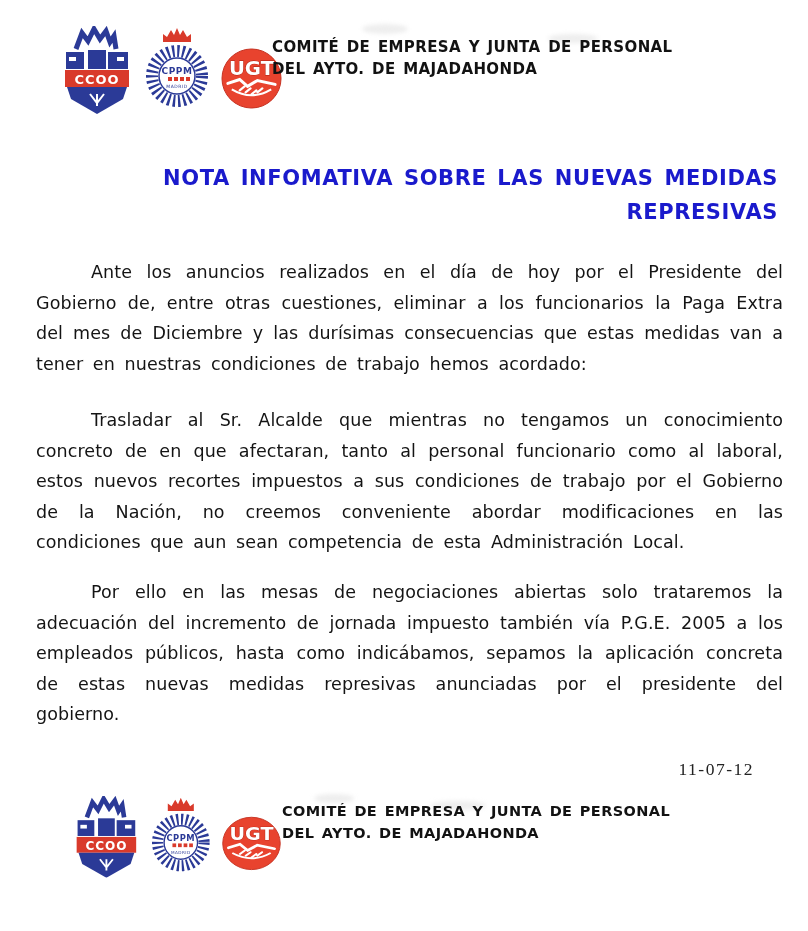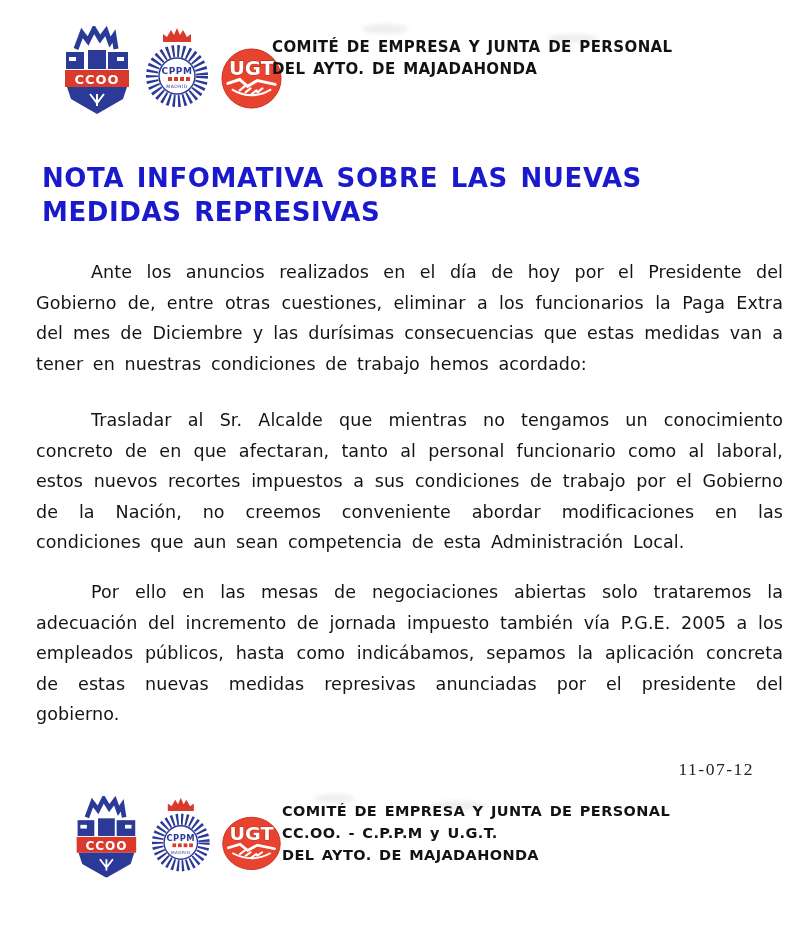--- a/index.html
+++ b/index.html
@@ -50,27 +50,27 @@
     letter-spacing: 0.4px;
     word-spacing: 2px;
     color: #121212;
   }
   .org-text.header-pos { left: 272px; top: 36px; }
   .org-text.footer-pos { left: 282px; top: 800px; font-size: 14.5px; }
 
   
   .title {
     position: absolute;
-    left: 42px;
+    left: 30px;
     top: 161px;
     width: 748px;
-    text-align: left;
+    text-align: right;
     color: #1a1acc;
     font-weight: bold;
-    font-size: 26px;
+    font-size: 21px;
     line-height: 34px;
     letter-spacing: 0.6px;
     word-spacing: 3px;
   }
   .title .period { color: #161616; }
 
   
   .body-par {
     position: absolute;
     left: 31px;
@@ -196,17 +196,16 @@
         <text x="32" y="28" font-size="20" font-weight="bold" fill="#ffffff" stroke="#a81f12" stroke-width="0.8" paint-order="stroke" text-anchor="middle" font-family="DejaVu Sans, sans-serif">UGT</text>
         <path d="M8 37 L20 33 L28 40 L38 34 L56 38" stroke="#ffffff" stroke-width="3" fill="none" stroke-linecap="round"></path>
         <path d="M20 44 l5 -4 M26 46 l5 -4 M32 48 l5 -4 M38 46 l5 -4" stroke="#ffffff" stroke-width="2.2" stroke-linecap="round"></path>
         <path d="M12 43 Q32 55 52 43" stroke="#ffffff" stroke-width="2.2" fill="none"></path>
       </svg>
     </div>
   </div>
 
   <div class="org-text footer-pos">
     <div>COMITÉ DE EMPRESA Y JUNTA DE PERSONAL</div>
-    <div>CC.OO. - C.P.P.M   y U.G.T.</div>
     <div>DEL AYTO. DE MAJADAHONDA</div>
   </div>
 
 </div>
 
 </body></html>

